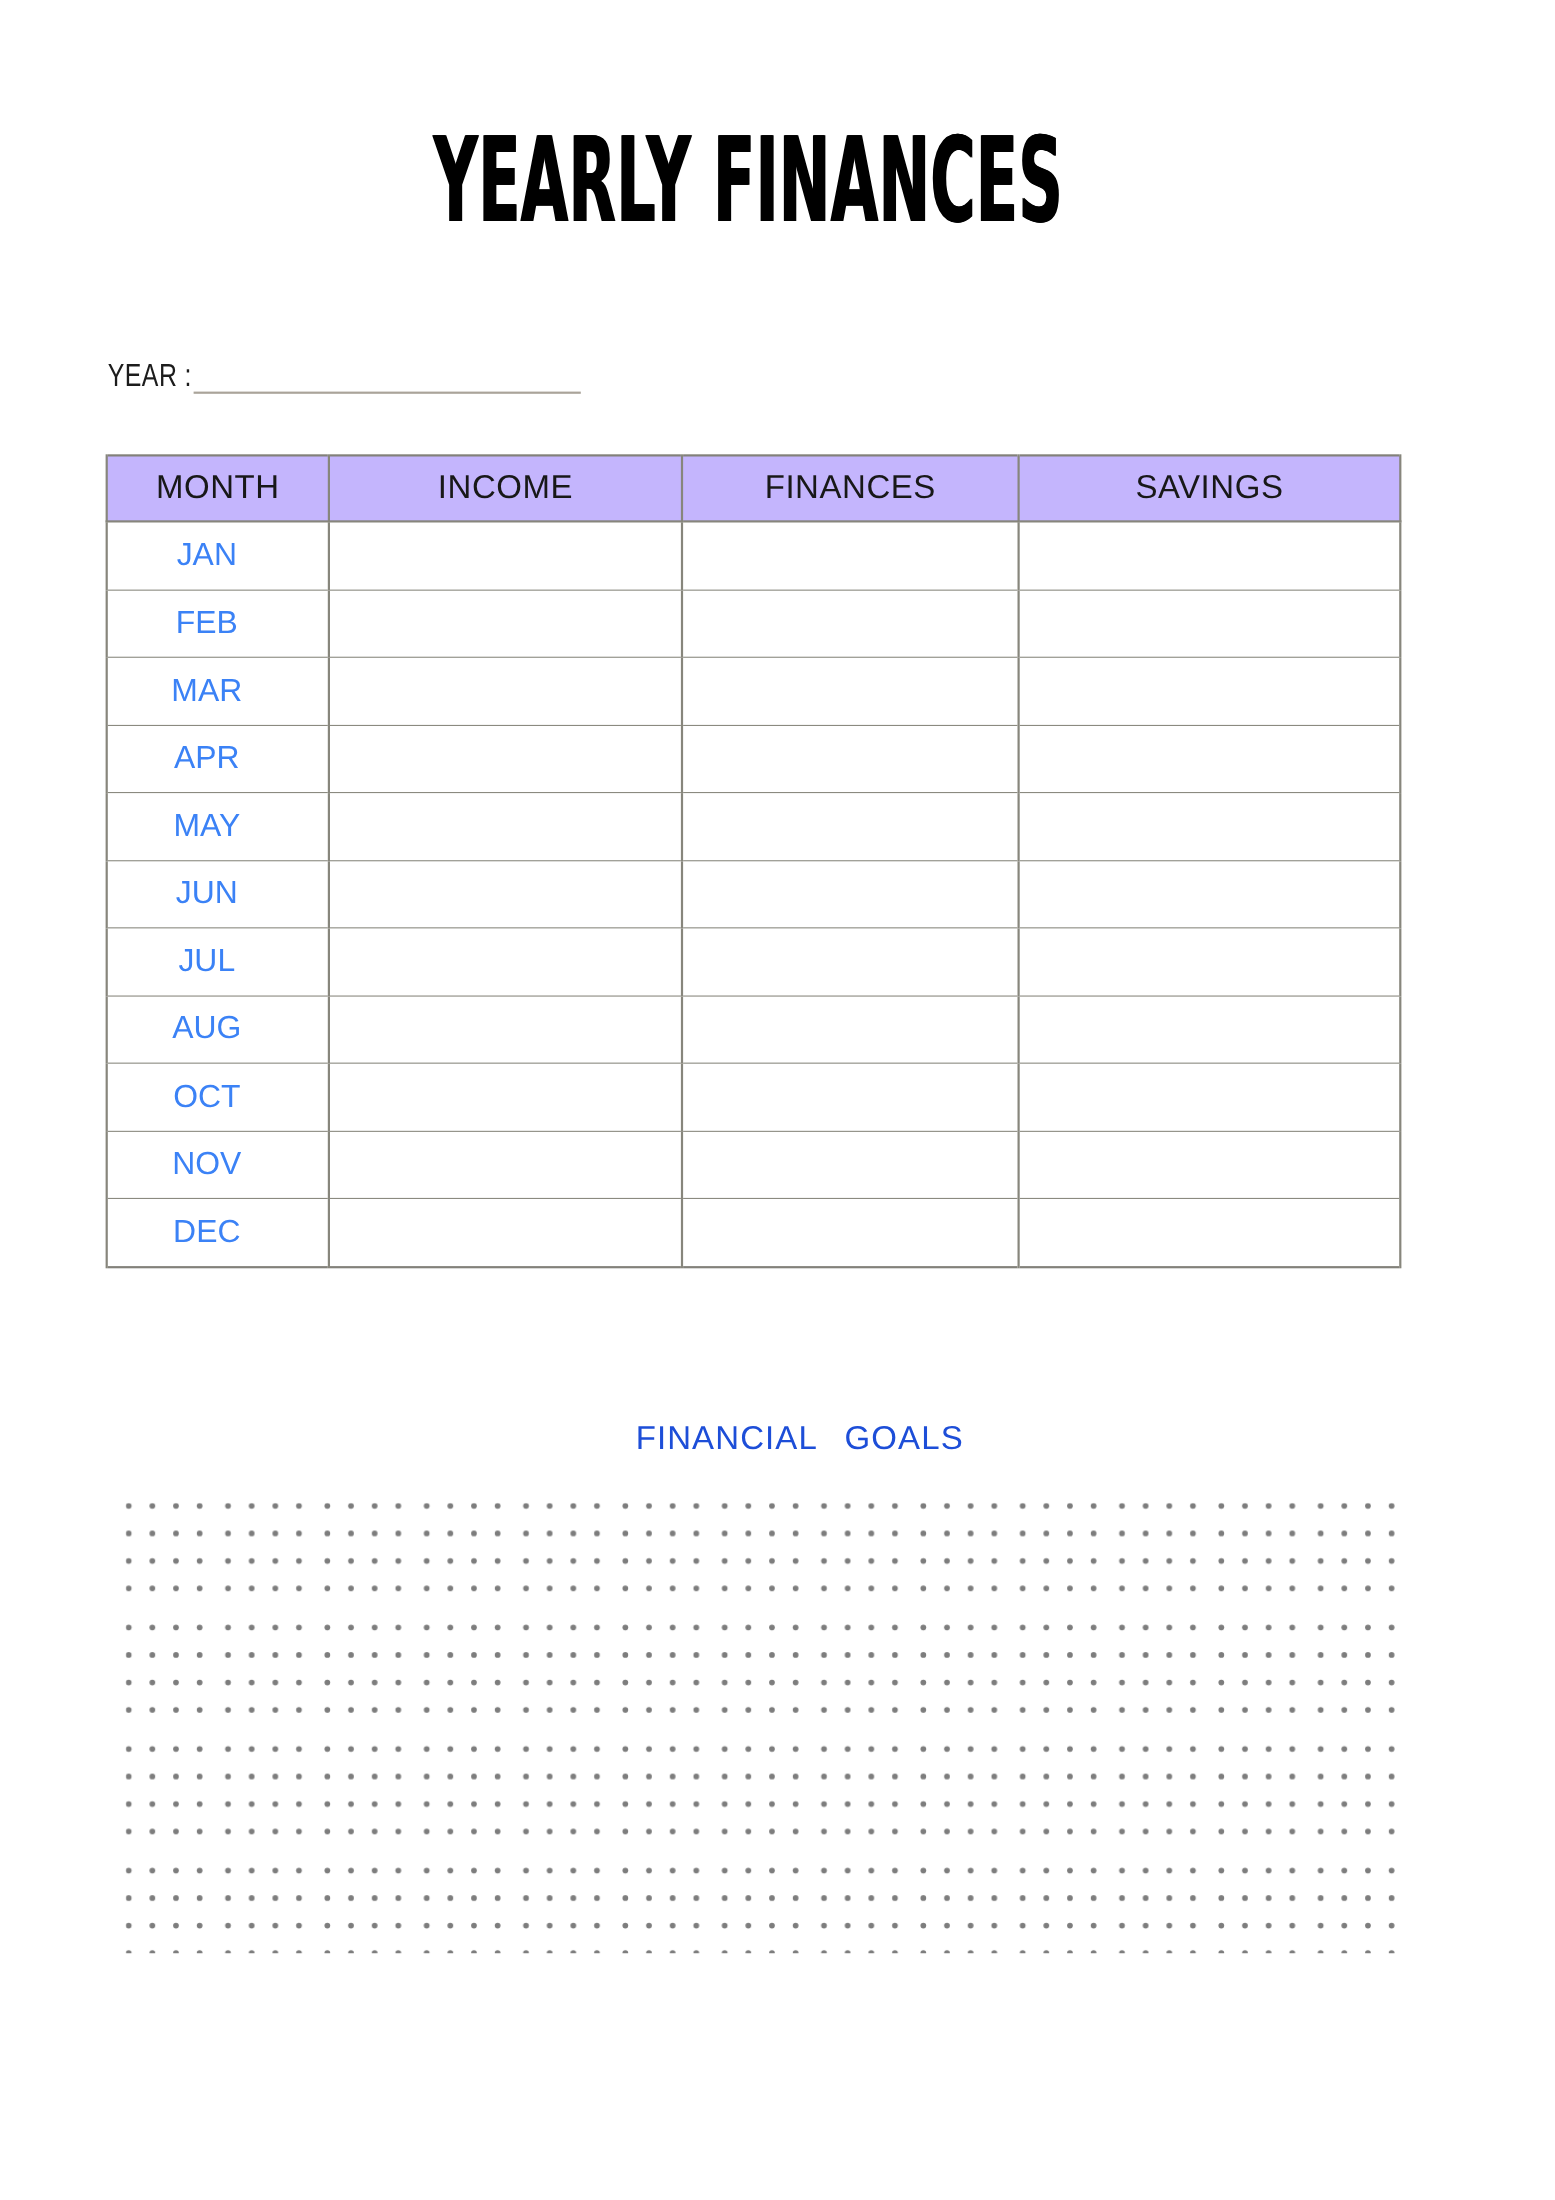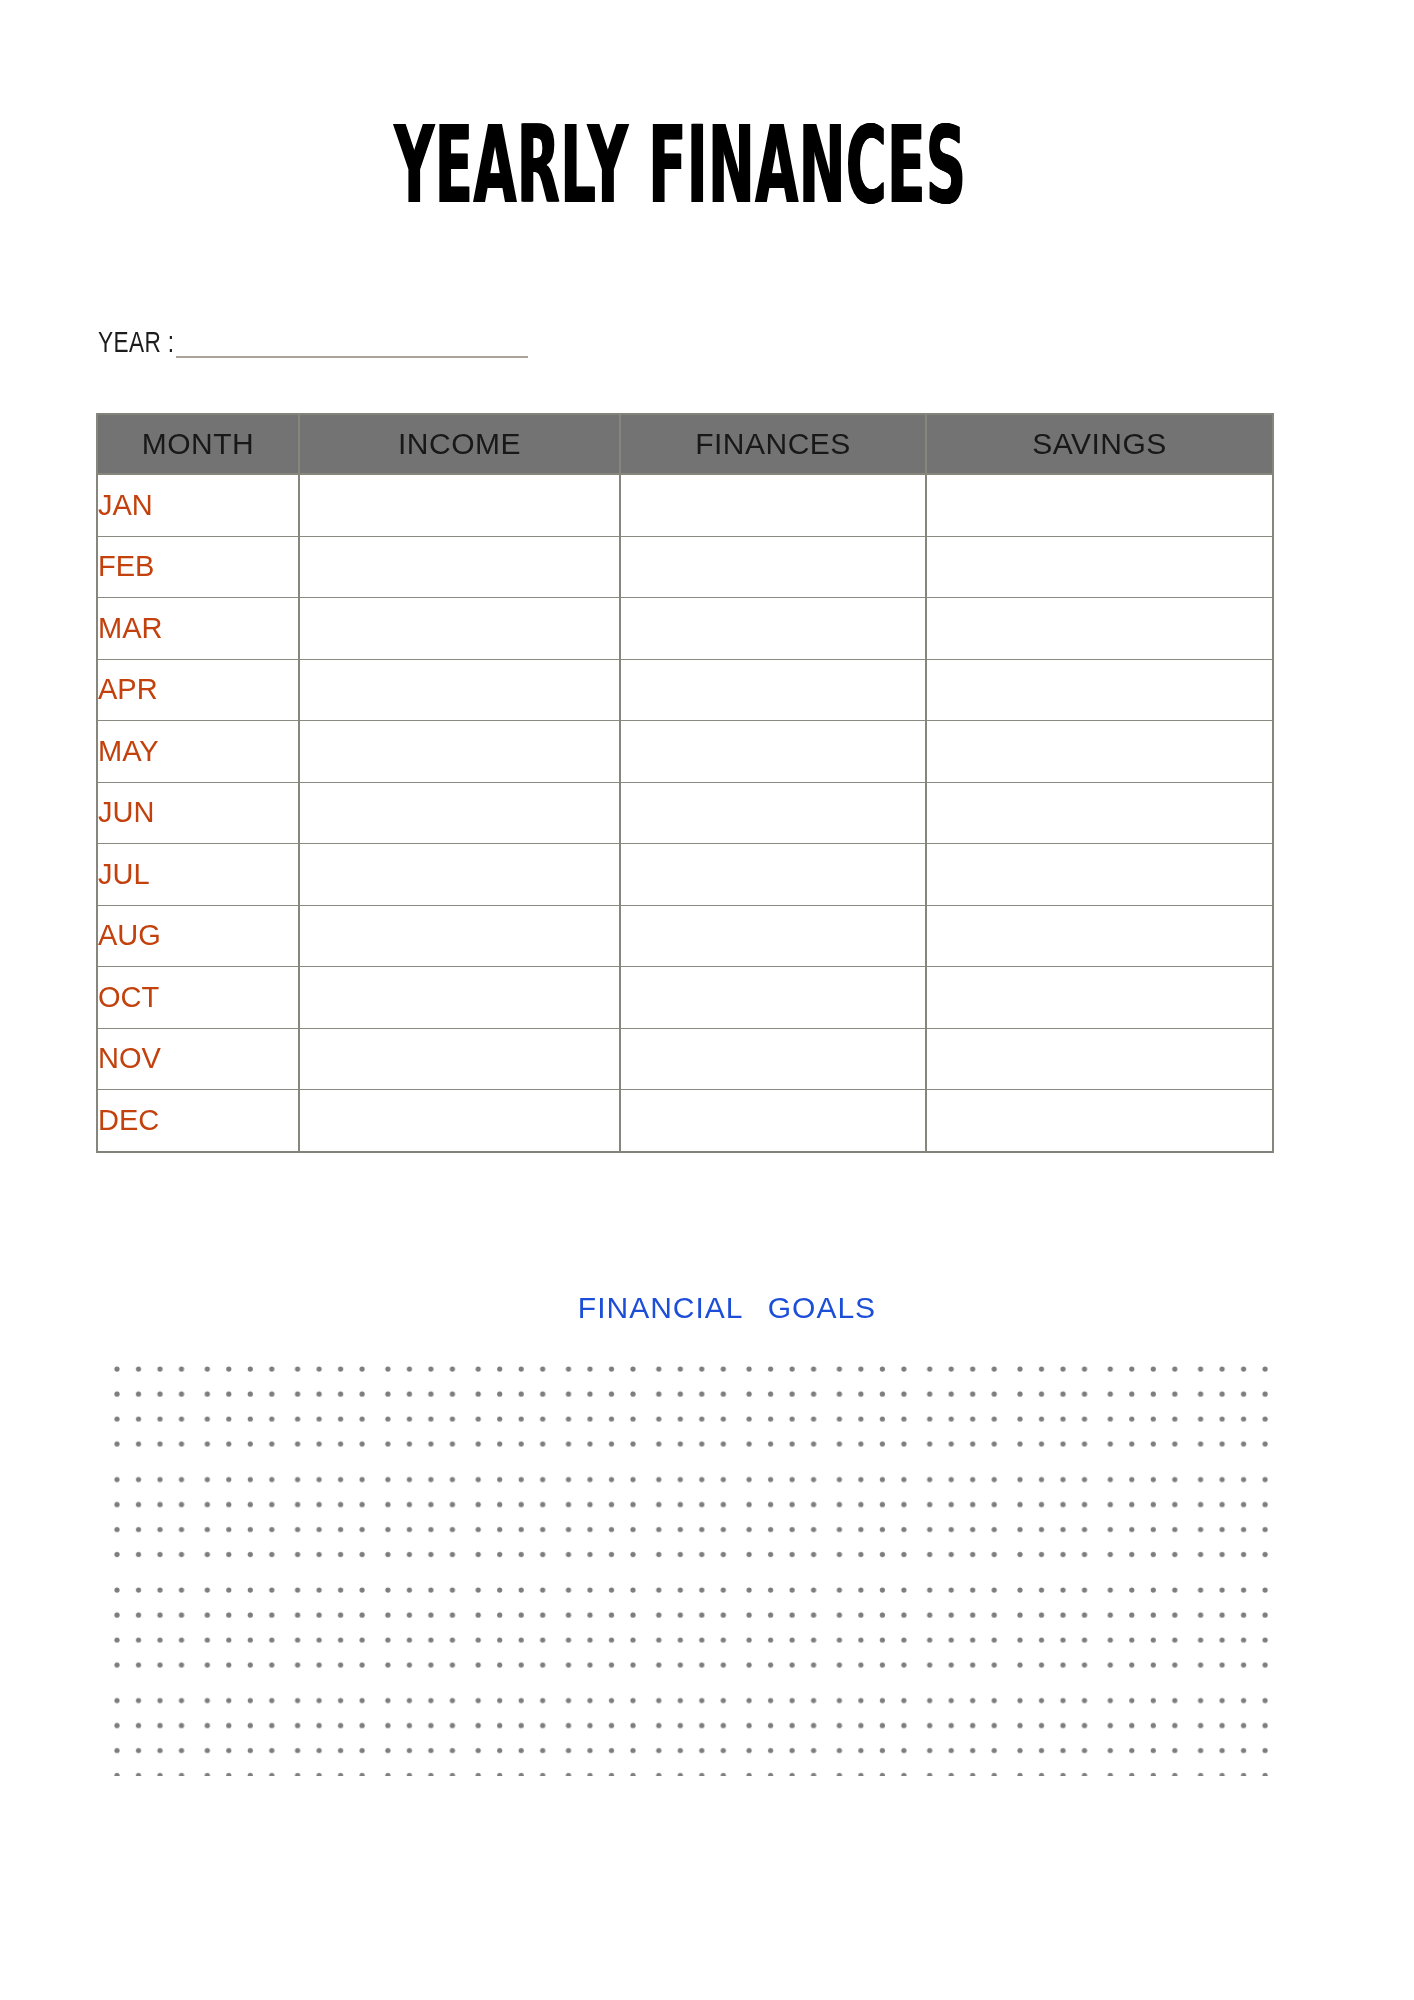--- a/index.html
+++ b/index.html
@@ -80,32 +80,33 @@
   .finance-table th,
   .finance-table td {
     border-left: 2px solid #87867c;
     border-right: 2px solid #87867c;
     border-top: 1px solid #8b8a80;
     border-bottom: 1px solid #8b8a80;
     padding: 0;
   }
   .finance-table thead th {
     height: 58px;
-    background: #737373;
+    background: #c4b5fd;
     font-weight: normal;
     font-size: 30px;
     color: #181818;
     letter-spacing: 0.5px;
     vertical-align: middle;
     border-bottom: 2px solid #87867c;
   }
   .finance-table tbody td { height: 60.5px; background: #ffffff; }
   .finance-table td.month {
     font-size: 29px;
-    color: #c2410c;
+    color: #3b82f6;
+    text-align: center;
     vertical-align: middle;
     padding-right: 20px;
   }
 
   
   .goals-heading {
     position: absolute;
     top: 1291px;
     left: 40px;
     width: 1374px;

